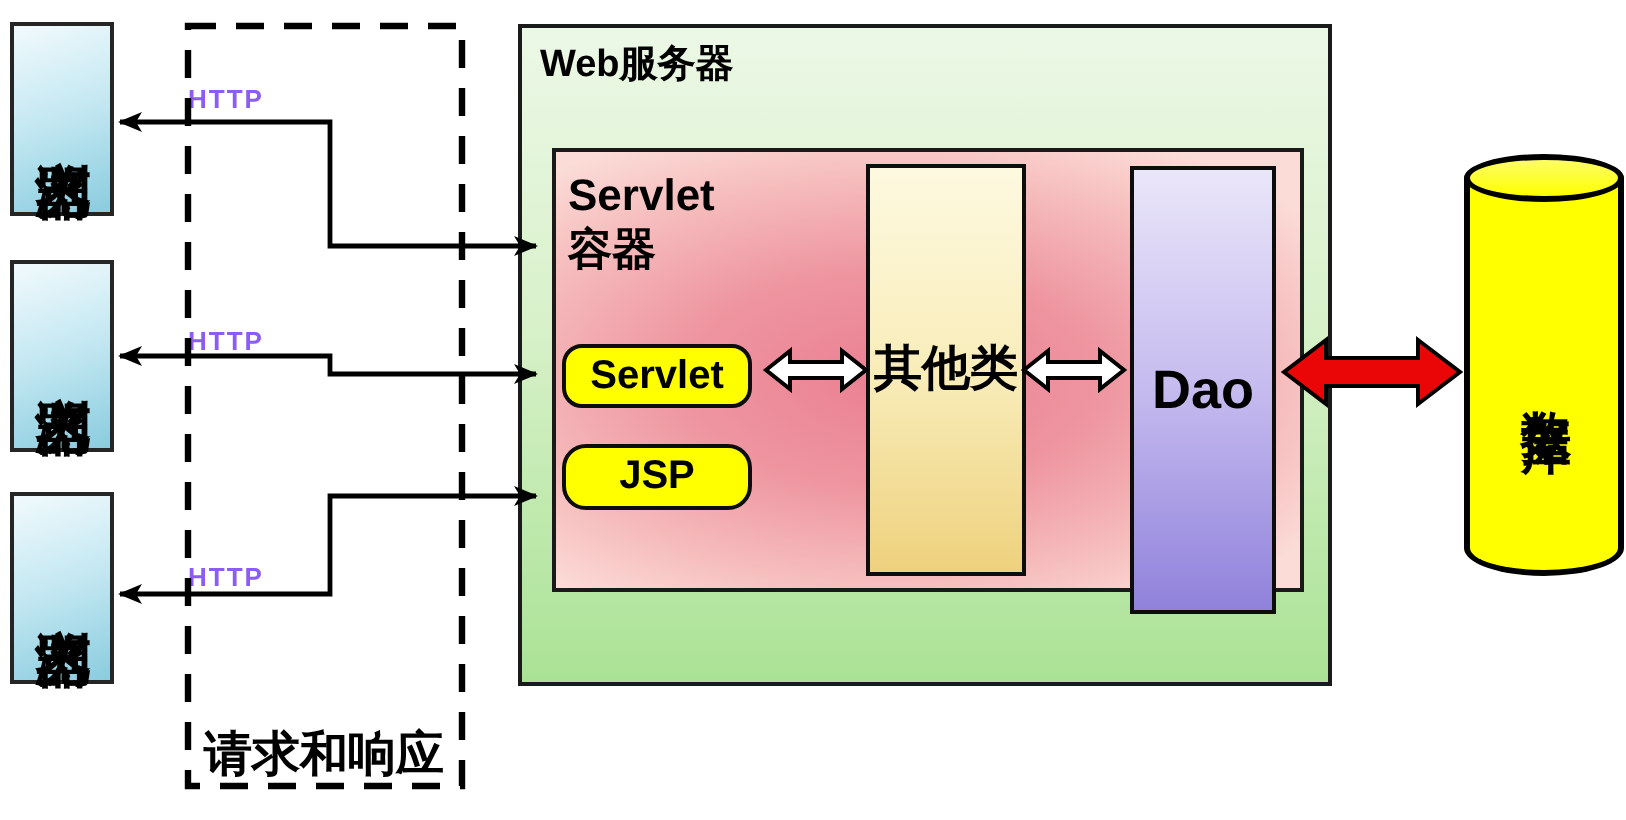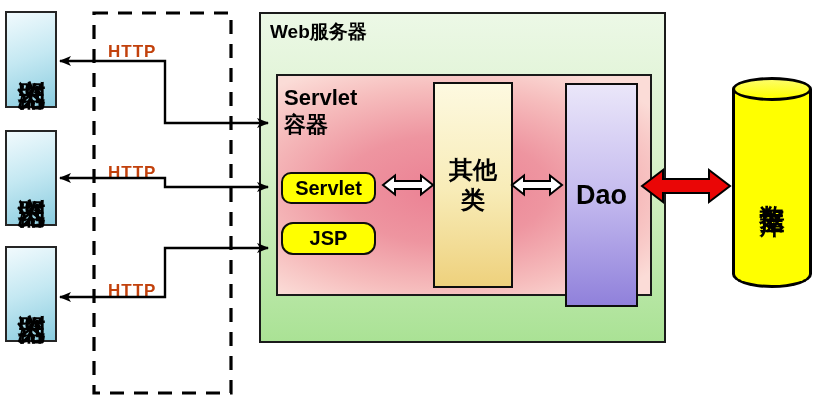--- a/index.html
+++ b/index.html
@@ -31,26 +31,26 @@
     writing-mode: vertical-rl;
     text-orientation: upright;
     font-weight: bold;
     line-height: 1;
   }
   .browser-label { font-size: 28px; letter-spacing: 2px; }
 
   
   .http-label {
     position: absolute;
-    left: 108px;
+    left: 94px;
     width: 44px;
-    font-size: 17px;
+    font-size: 13px;
     font-weight: bold;
     letter-spacing: 1px;
-    color: #c2410c;
+    color: #8b5cf6;
   }
 
   
   .reqres-label {
     position: absolute;
     left: 93px;
     top: 361px;
     width: 138px;
     text-align: center;
     font-size: 24px;
@@ -115,21 +115,21 @@
   
   .other-java-box {
     position: absolute;
     left: 433px;
     top: 82px;
     width: 80px;
     height: 206px;
     border: 2px solid #0d0d0d;
     background: linear-gradient(180deg, #fdf9e0 0%, #f8ecb8 52%, #eed17d 100%);
     display: flex;
-    flex-direction: column;
+    flex-direction: row;
     align-items: center;
     justify-content: center;
     font-size: 24px;
     font-weight: bold;
     line-height: 30px;
     text-align: left;
   }
 
   
   .dao-box {
@@ -204,20 +204,21 @@
     <div class="vtext browser-label">浏览器</div>
   </div>
   <div class="browser-box" style="top:246px; height:96px">
     <div class="vtext browser-label">浏览器</div>
   </div>
 
   <div class="http-label" style="top:42px">HTTP</div>
   <div class="http-label" style="top:163px">HTTP</div>
   <div class="http-label" style="top:281px">HTTP</div>
 
+  <div class="reqres-label">请求和响应</div>
 
   <div class="web-server-box"></div>
   <div class="web-server-title">Web服务器</div>
 
   <div class="servlet-container-box"></div>
   <div class="servlet-container-title">
     <div>Servlet</div>
     <div>容器</div>
   </div>
 

